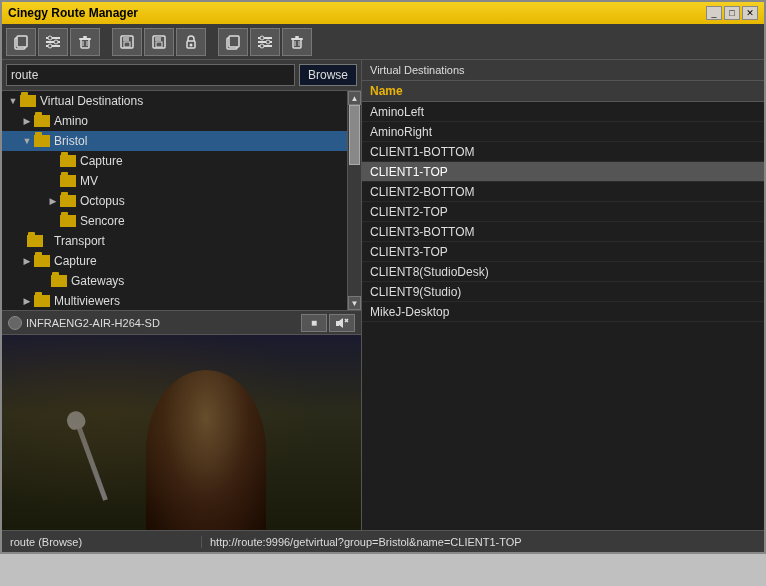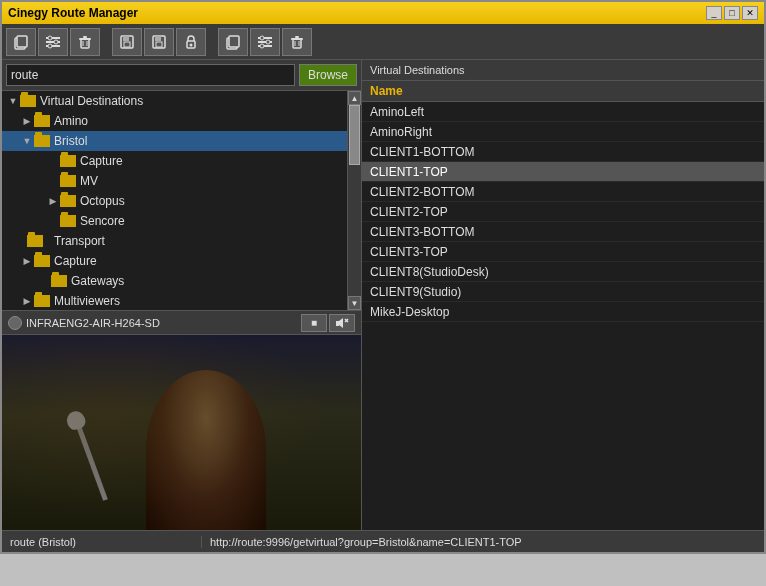--- a/index.html
+++ b/index.html
@@ -101,21 +101,21 @@
       height: 22px;
       background: #1e1e1e;
       border: 1px solid #666;
       color: #ddd;
       padding: 0 4px;
       font-size: 12px;
     }
     .browse-btn {
       height: 22px;
       padding: 0 8px;
-      background: #4d7c0f;
+      background: #0f172a;
       border: 1px solid #777;
       color: #ddd;
       cursor: pointer;
       font-size: 12px;
     }
     .tree-area {
       flex: 1;
       overflow-y: auto;
       background: #1e1e1e;
       position: relative;
@@ -514,16 +514,16 @@
             <span>CLIENT9(Studio)</span>
           </div>
         <div class="vd-item">
             <span>MikeJ-Desktop</span>
           </div>
       </div>
     </div>
   </div>
 
   <div class="status-bar">
-    <div class="status-left">route (Bristol)</div>
+    <div class="status-left">route (Browse)</div>
     <div class="status-right">http://route:9996/getvirtual?group=Bristol&amp;name=CLIENT1-TOP</div>
   </div>
 </div>
 
 </body></html>

